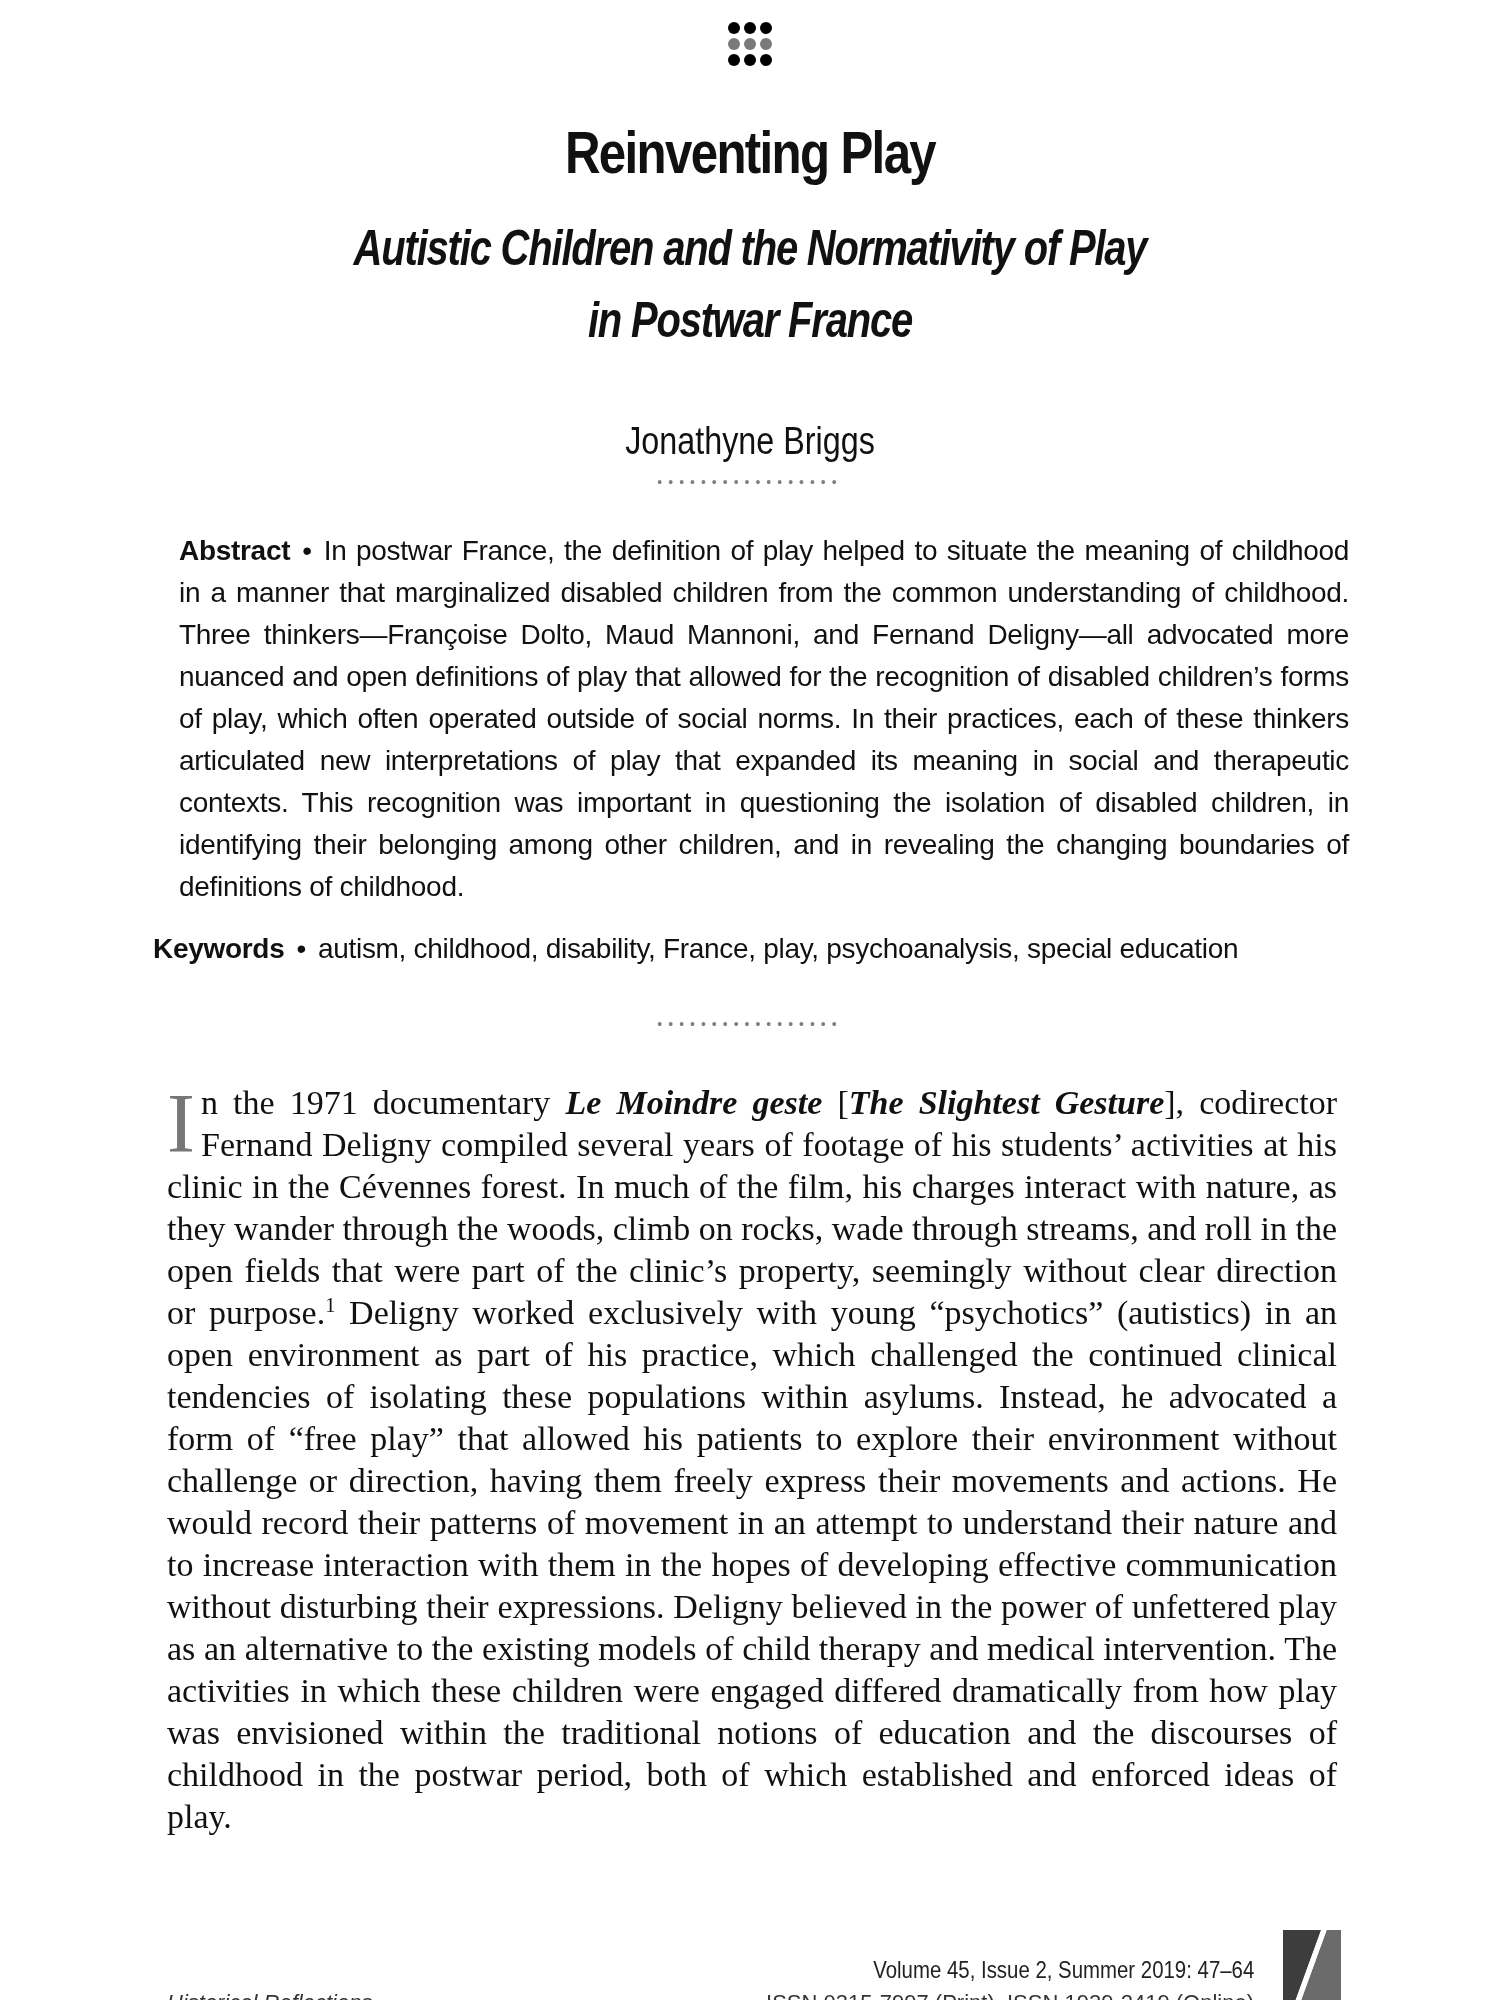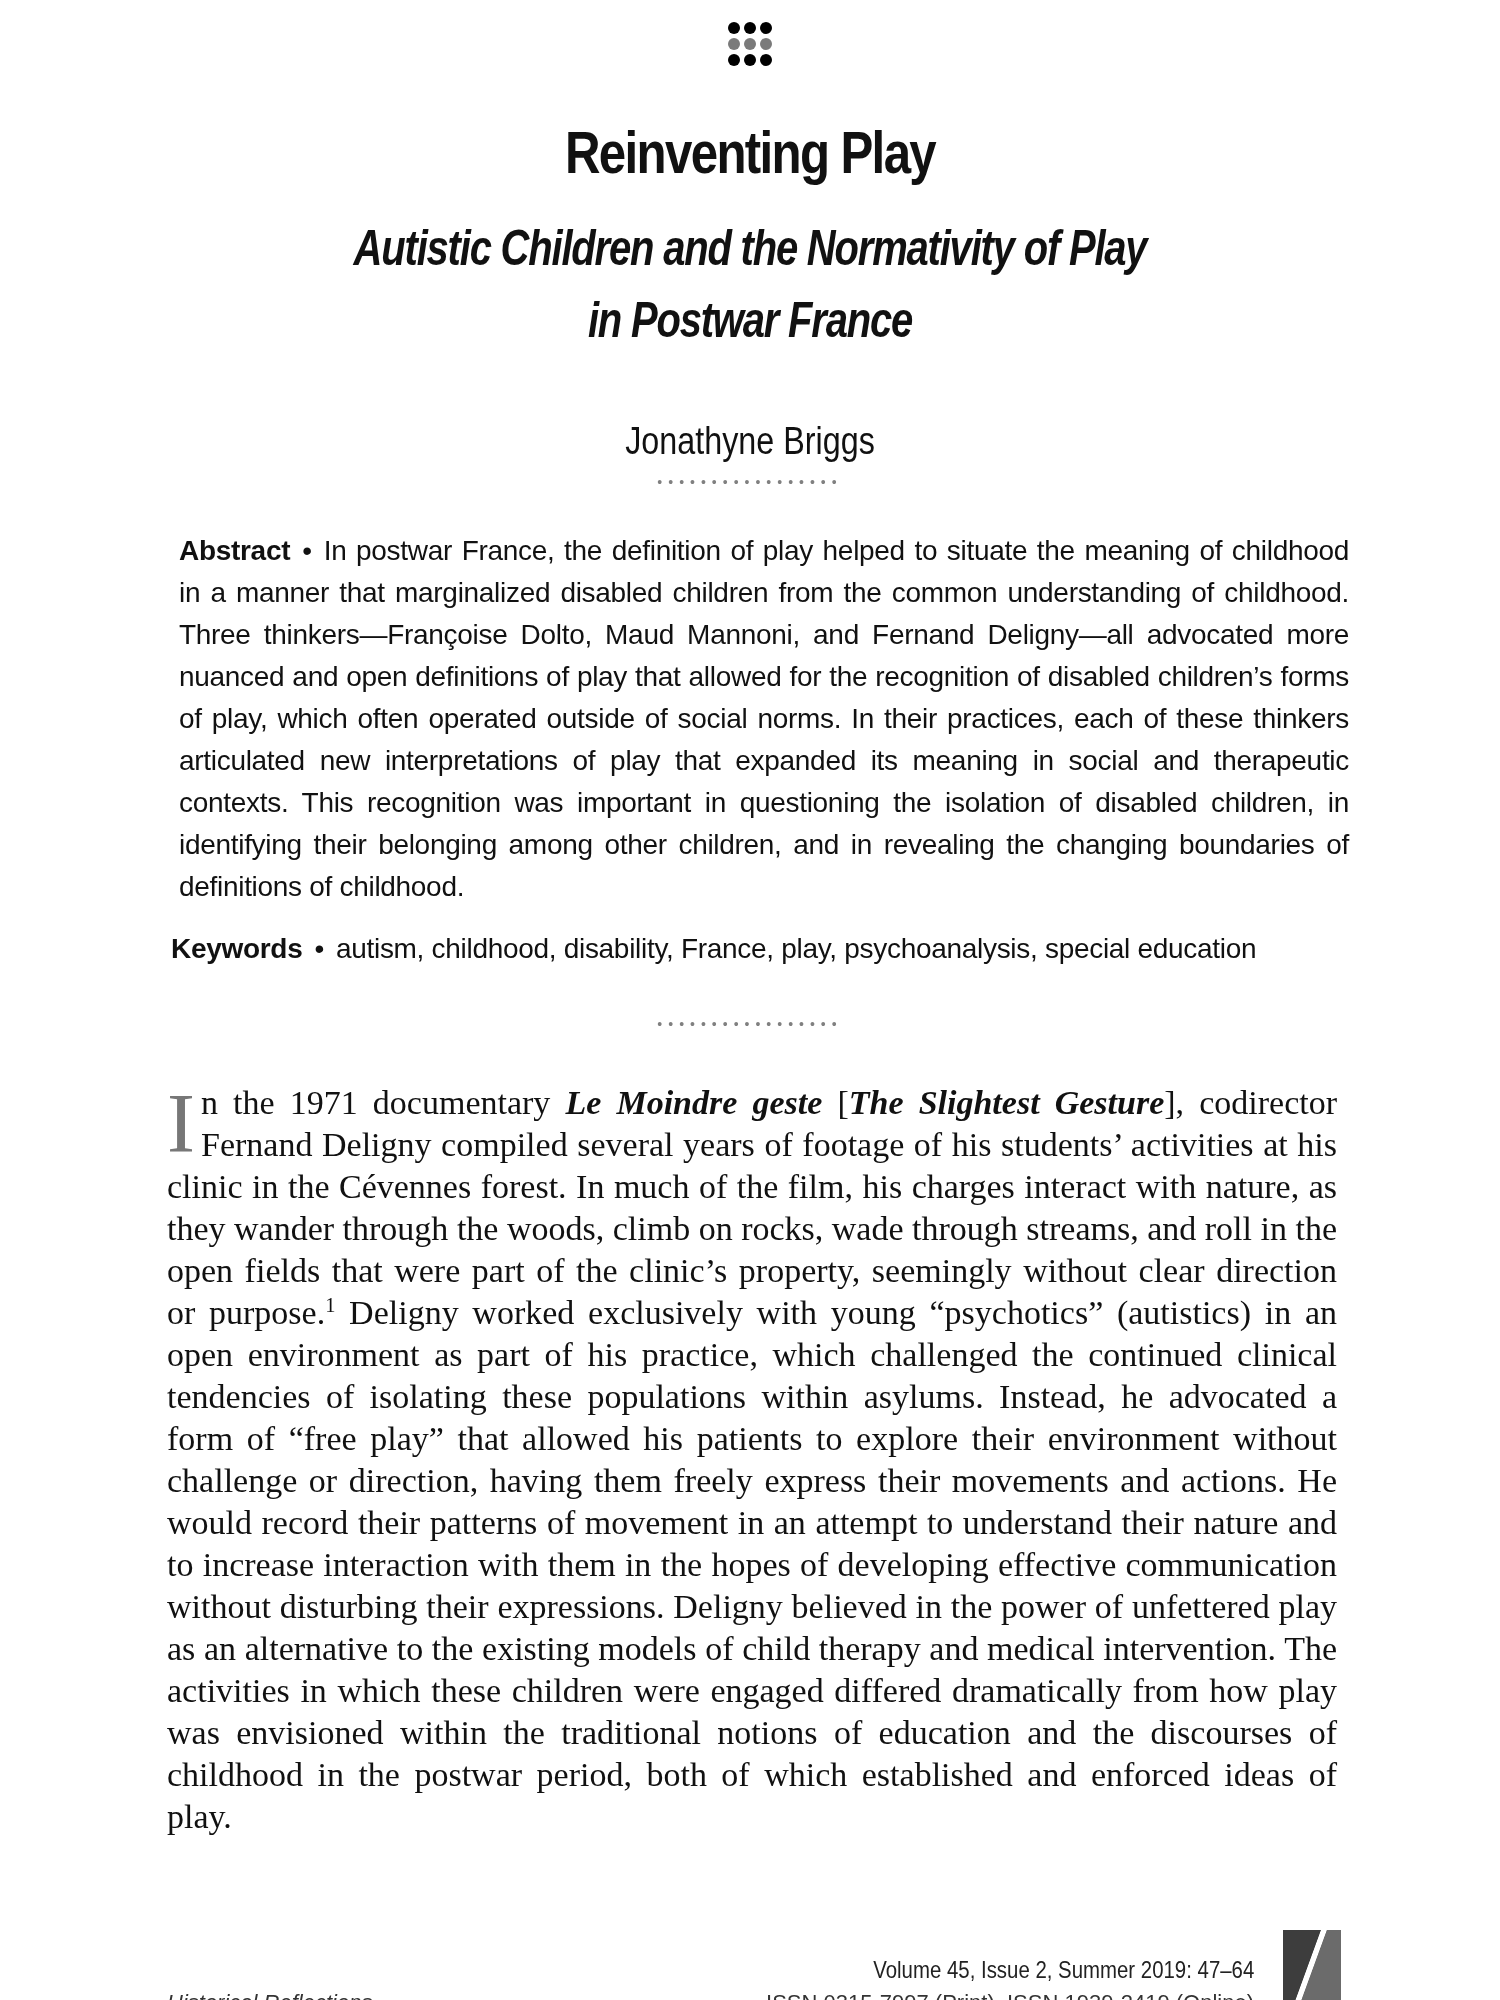--- a/index.html
+++ b/index.html
@@ -39,21 +39,21 @@
     .dot-rule.r1 { top: 474px; }
     .dot-rule.r2 { top: 1016px; }
 
     .abstract {
       position: absolute; left: 167px; width: 1170px; top: 530px;
       font-size: 28px; line-height: 42px; text-align: justify;
       font-family: Liberation Sans, sans-serif; letter-spacing: -0.3px; margin-left: 12px;
     }
     .abstract .label, .keywords .label { font-weight: bold; }
     .keywords {
-      position: absolute; left: 171px; width: 1170px; top: 928px;
+      position: absolute; left: 153px; width: 1170px; top: 928px;
       font-size: 28px; line-height: 42px; letter-spacing: -0.3px;
     }
     .bullet { margin: 0 12px; }
 
     .body-text {
       position: absolute; left: 167px; width: 1170px; top: 1082px;
       font-family: "Liberation Serif", serif; font-size: 34px;
       line-height: 42px; text-align: justify; color: #111;
     }
     .dropcap {

